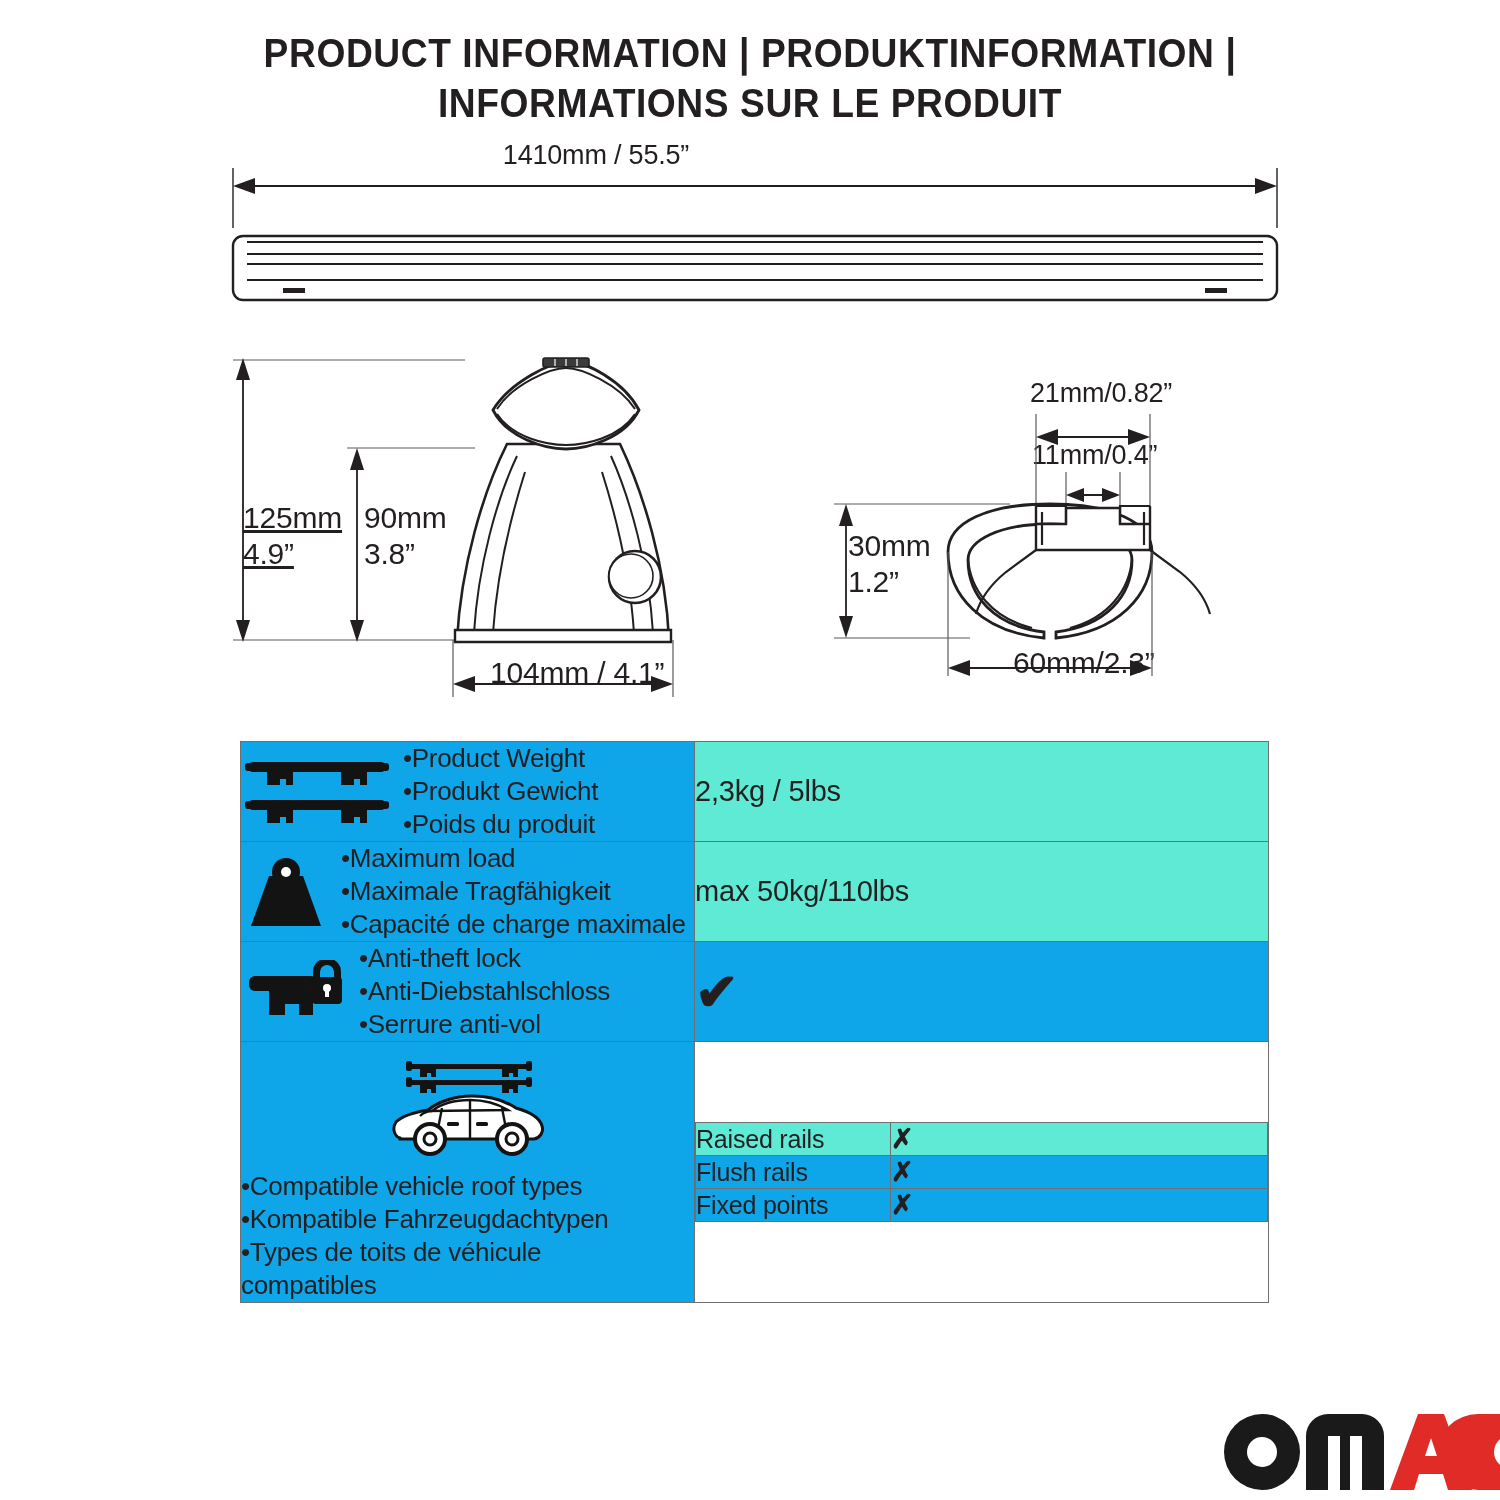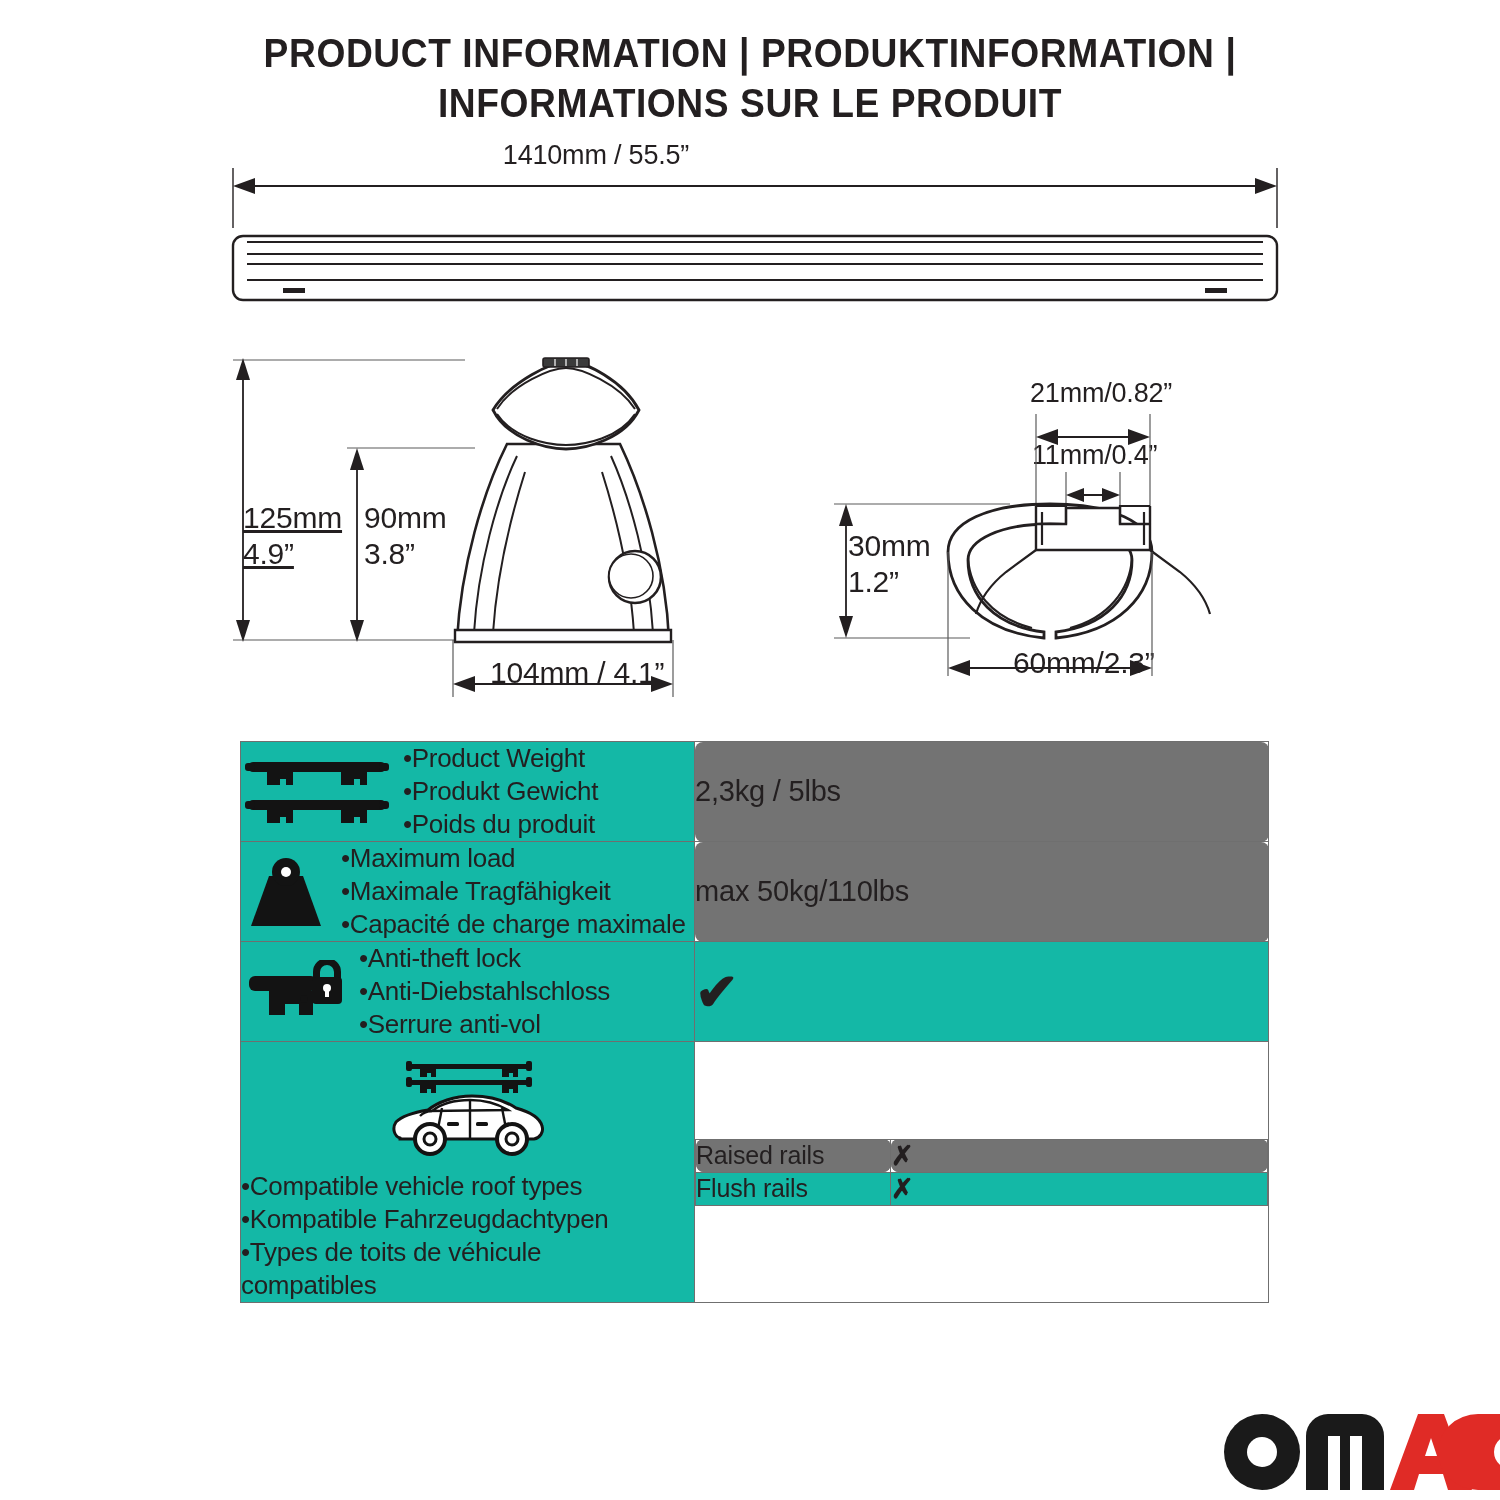--- a/index.html
+++ b/index.html
@@ -55,22 +55,22 @@
     width: 1028px;
     border-collapse: collapse;
     table-layout: fixed;
   }
   #spec-table td {
     border: 1px solid #6f6f6f;
     padding: 0;
     vertical-align: middle;
     font-family: "Liberation Sans", sans-serif;
   }
-  .shaded { background: #737373; border-radius: 8px; }
-  .white  { background: #14b8a6; }
+  .shaded { background: #5eead4; }
+  .white  { background: #0ea5e9; }
 
   .lbl-cell { padding: 10px 8px 10px 10px; }
   .lbl-flex { display: flex; align-items: center; gap: 10px; }
   .lbl-list {
     font-size: 26px;
     line-height: 33px;
     color: #231f20;
     letter-spacing: -0.3px;
     white-space: nowrap;
   }
@@ -445,20 +445,24 @@
       <table class="roof-table">
         <tbody>
               <tr class="shaded">
           <td class="roof-name shaded">Raised rails</td>
           <td class="mark shaded">✗</td>
         </tr>
         <tr class="white">
           <td class="roof-name white">Flush rails</td>
           <td class="mark white">✗</td>
         </tr>
+        <tr class="white">
+          <td class="roof-name white">Fixed points</td>
+          <td class="mark white">✗</td>
+        </tr>
       </tbody>
           </table>
     </td>
   </tr>
 </tbody>
   </table>
 
 <div id="omac-logo">
   <svg width="290" height="80" viewBox="0 0 290 80">
 

